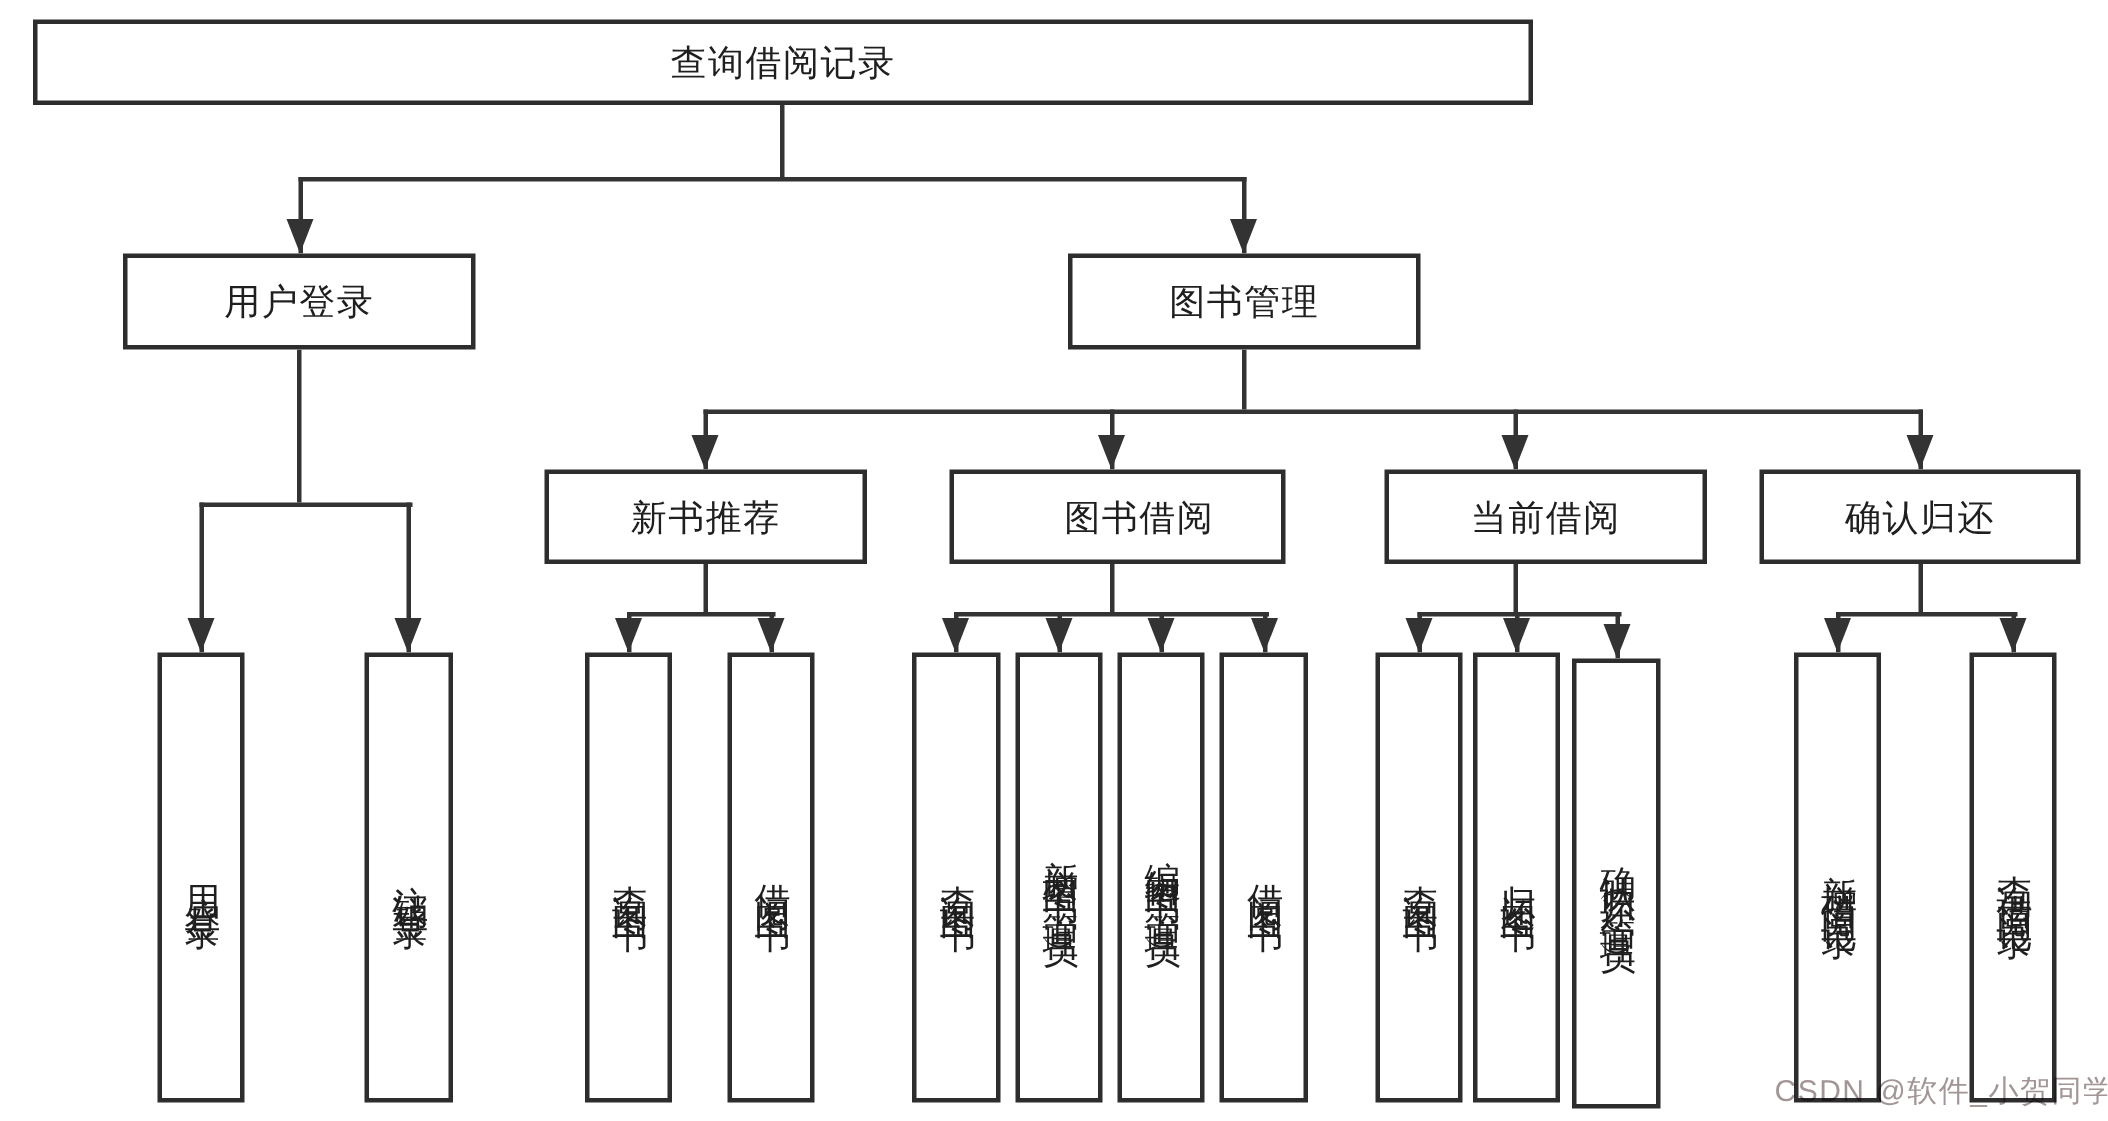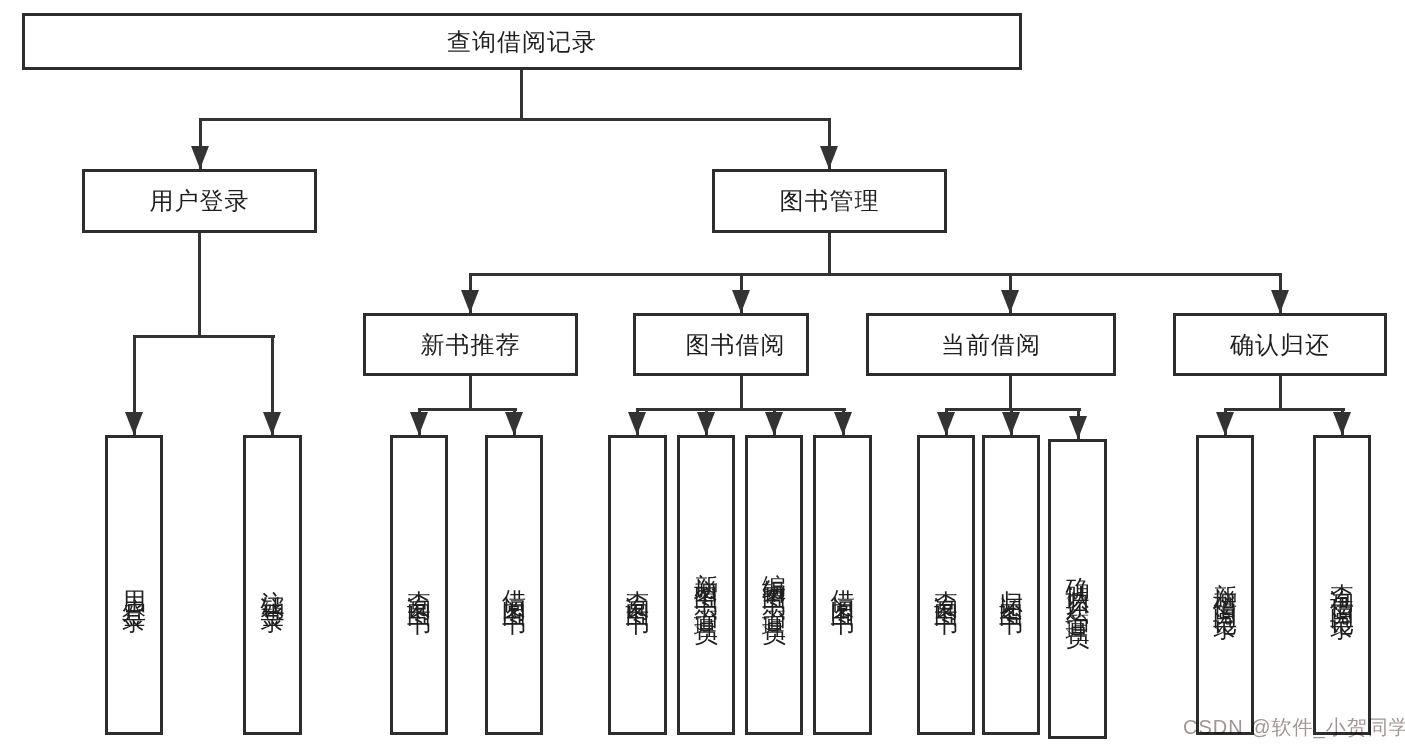--- a/index.html
+++ b/index.html
@@ -75,24 +75,24 @@
   <div class="box" style="left:82px; top:169px; width:235px; height:64px;">
     <span class="hlabel">用户登录</span>
   </div>
   <div class="box" style="left:363px; top:313px; width:215px; height:63px;">
     <span class="hlabel">新书推荐</span>
   </div>
 
   <div class="box" style="left:712px; top:169px; width:235px; height:64px;">
     <span class="hlabel">图书管理</span>
   </div>
-  <div class="box" style="left:633px; top:313px; width:176px; height:63px;padding-left:29px;">
+  <div class="box" style="left:633px; top:313px; width:224px; height:63px;padding-left:29px;">
     <span class="hlabel">图书借阅</span>
   </div>
-  <div class="box" style="left:866px; top:313px; width:250px; height:63px;">
+  <div class="box" style="left:923px; top:313px; width:215px; height:63px;">
     <span class="hlabel">当前借阅</span>
   </div>
   <div class="box" style="left:1173px; top:313px; width:214px; height:63px;">
     <span class="hlabel">确认归还</span>
   </div>
 
   <div class="box vbox" style="left:105px; top:435px; width:58px; height:300px;">
     <span class="vlabel">用户登录</span>
   </div>
   <div class="box vbox" style="left:243px; top:435px; width:59px; height:300px;">

